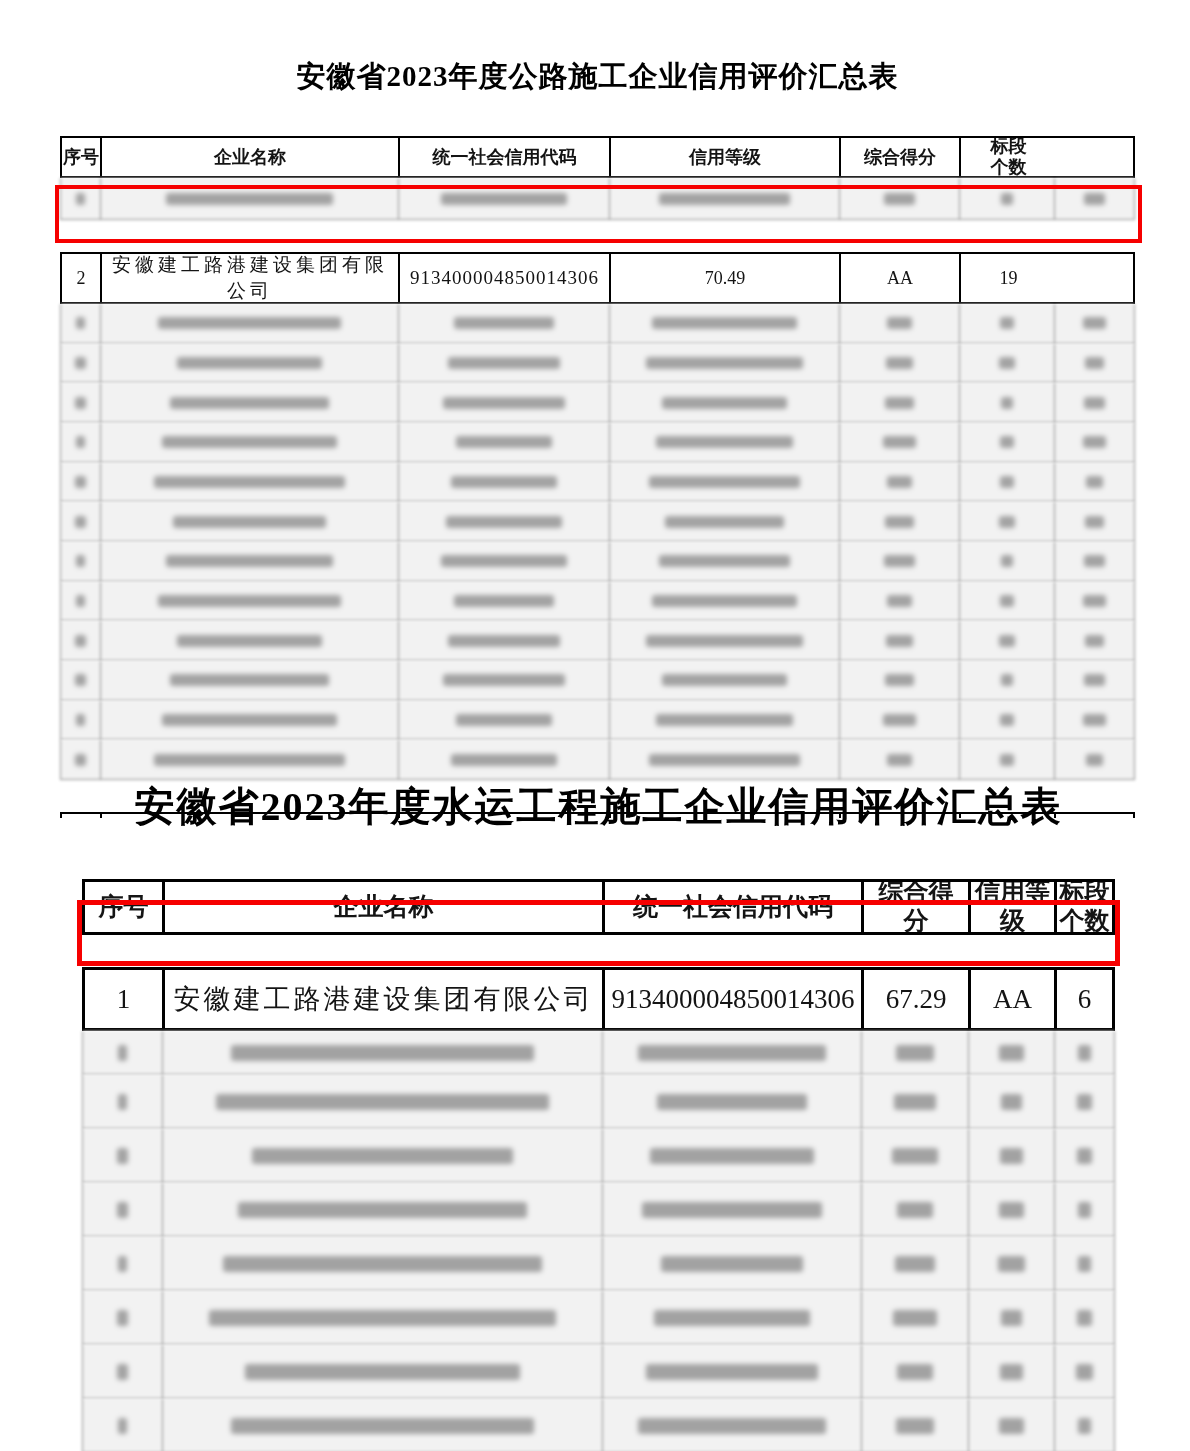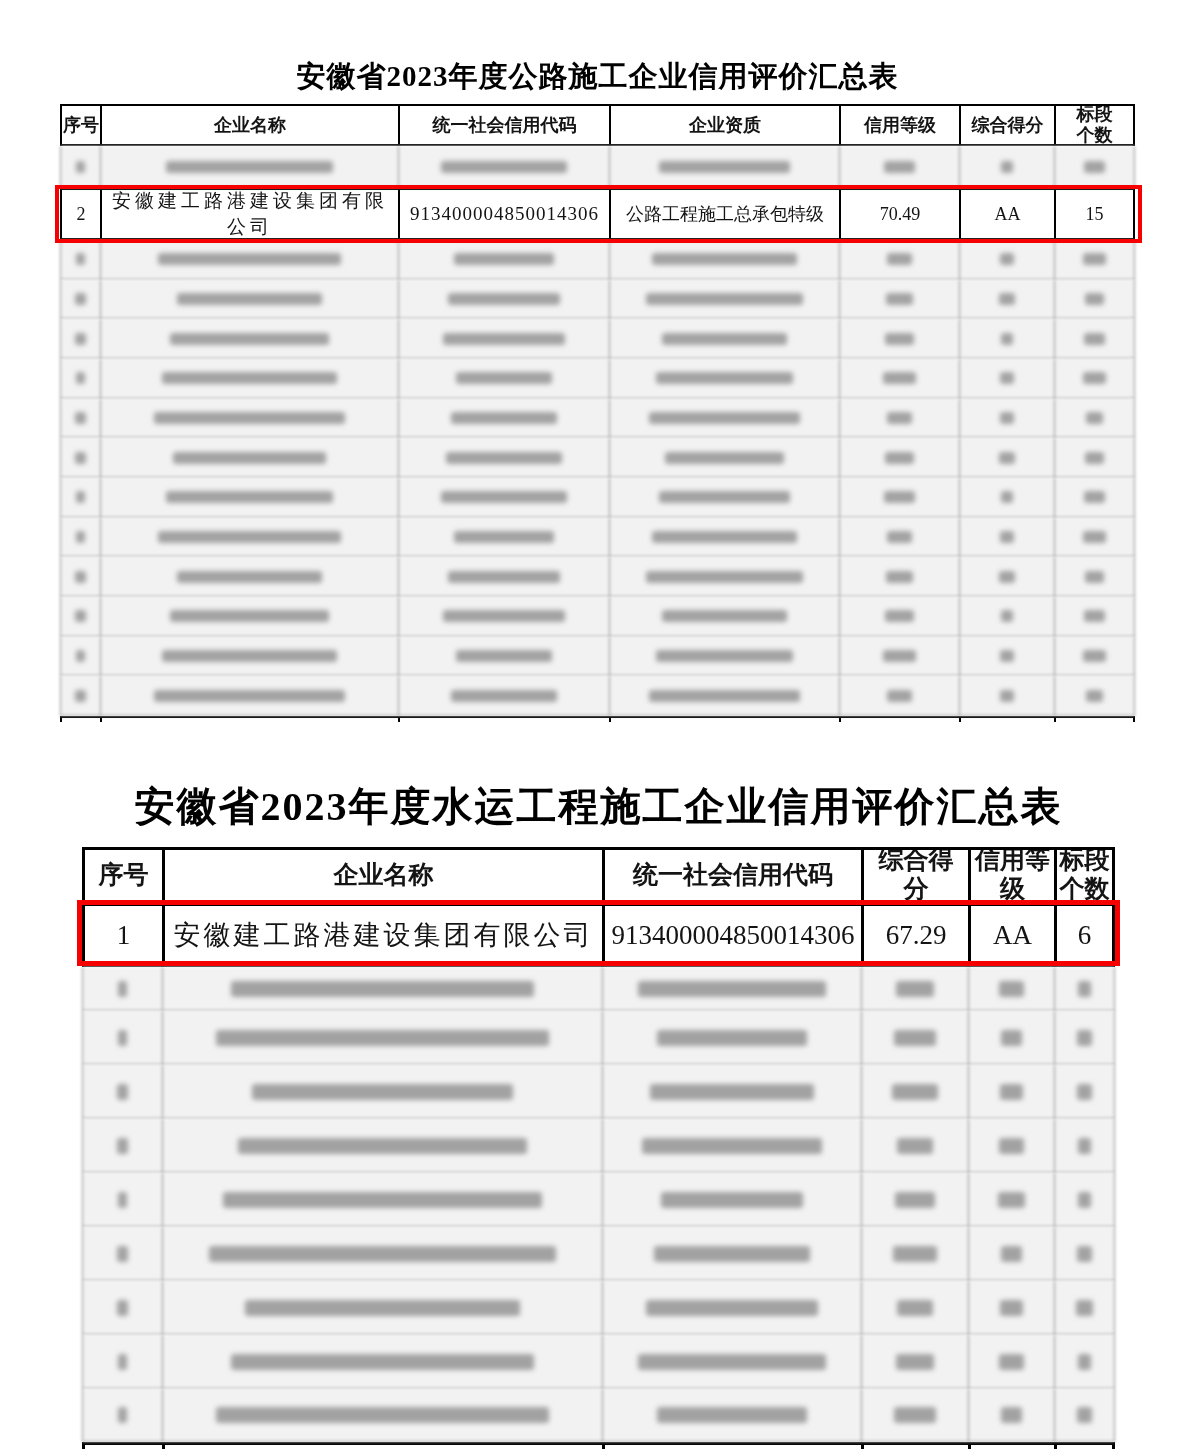--- a/index.html
+++ b/index.html
@@ -26,21 +26,21 @@
   #table1{top:104px;left:60px;width:1075px;}
   #table2{top:847px;left:82px;width:1033px;}
 
   .row{
     display:grid;
     box-sizing:border-box;
     background:#fff;
   }
   
   .row.crisp{border-left:2px solid #000;border-right:2px solid #000;border-bottom:2px solid #000;}
-  .row.crisp.first{border-top:2px solid #000;}
+  .row.crisp.first{border-top:2px solid #000;margin-top:32px;}
   #table2 .row.crisp{border-left:3px solid #000;border-right:3px solid #000;border-bottom:3px solid #000;}
   #table2 .row.crisp.first{border-top:3px solid #000;}
 
   .cell{
     box-sizing:border-box;
     display:flex;align-items:center;justify-content:center;
     text-align:center;
     white-space:pre-line;
     overflow:hidden;
   }
@@ -90,43 +90,41 @@
 </head>
 <body>
 
 <div id="title1" class="doc-title">安徽省2023年度公路施工企业信用评价汇总表</div>
 
 <div id="table1" class="tbl">
     <div class="row crisp hdr first" style="grid-template-columns: 40px 298px 211px 230px 120px 95px 1fr; height: 42px;">
       <div class="cell c0">序号</div>
       <div class="cell c1">企业名称</div>
       <div class="cell c2">统一社会信用代码</div>
-      <div class="cell c3">企业资质</div>
       <div class="cell c4">信用等级</div>
       <div class="cell c5">综合得分</div>
       <div class="cell c6">标段
 个数</div>
     </div>
     <div class="row blur" style="grid-template-columns: 40px 298px 211px 230px 120px 95px 1fr; height: 42px;">
       <div class="cell"><div class="bar" style="width: 8.736px; height: 12px;"></div></div>
       <div class="cell"><div class="bar" style="width: 167.868px; height: 12px;"></div></div>
       <div class="cell"><div class="bar" style="width: 126.926px; height: 12px;"></div></div>
       <div class="cell"><div class="bar" style="width: 131.415px; height: 12px;"></div></div>
       <div class="cell"><div class="bar" style="width: 31.0217px; height: 12px;"></div></div>
       <div class="cell"><div class="bar" style="width: 12.5074px; height: 12px;"></div></div>
       <div class="cell"><div class="bar" style="width: 21.5784px; height: 12px;"></div></div>
     </div>
     <div class="row crisp hl first" style="grid-template-columns: 40px 298px 211px 230px 120px 95px 1fr; height: 52px;">
       <div class="cell c0">2</div>
       <div class="cell c1">安徽建工路港建设集团有限公司</div>
       <div class="cell c2">913400004850014306</div>
-      <div class="cell c3">公路工程施工总承包特级</div>
       <div class="cell c4">70.49</div>
       <div class="cell c5">AA</div>
-      <div class="cell c6">15</div>
+      <div class="cell c6">19</div>
     </div>
     <div class="row blur" style="grid-template-columns: 40px 298px 211px 230px 120px 95px 1fr; height: 39.67px;">
       <div class="cell"><div class="bar" style="width: 9.696px; height: 12px;"></div></div>
       <div class="cell"><div class="bar" style="width: 183.704px; height: 12px;"></div></div>
       <div class="cell"><div class="bar" style="width: 100.701px; height: 12px;"></div></div>
       <div class="cell"><div class="bar" style="width: 144.427px; height: 12px;"></div></div>
       <div class="cell"><div class="bar" style="width: 24.336px; height: 12px;"></div></div>
       <div class="cell"><div class="bar" style="width: 13.8103px; height: 12px;"></div></div>
       <div class="cell"><div class="bar" style="width: 23.5224px; height: 12px;"></div></div>
     </div>

